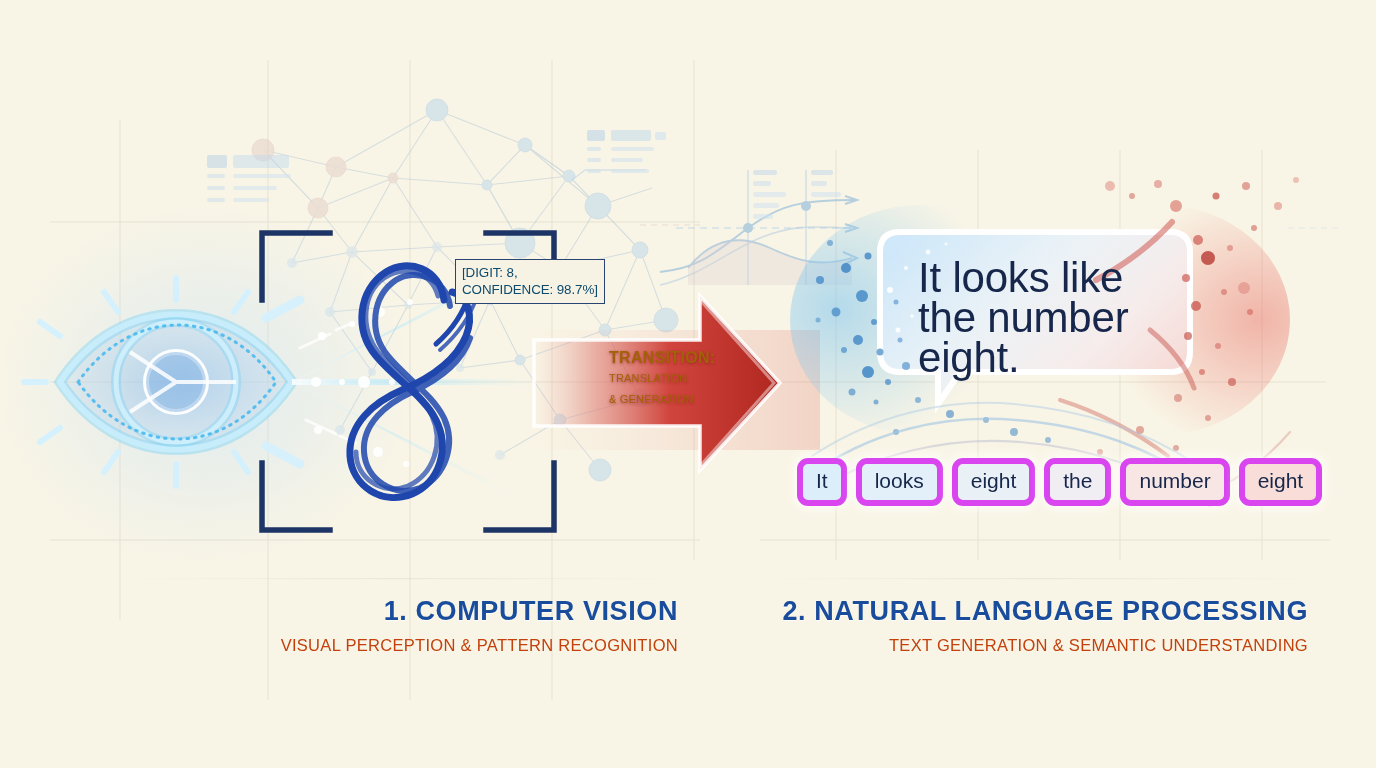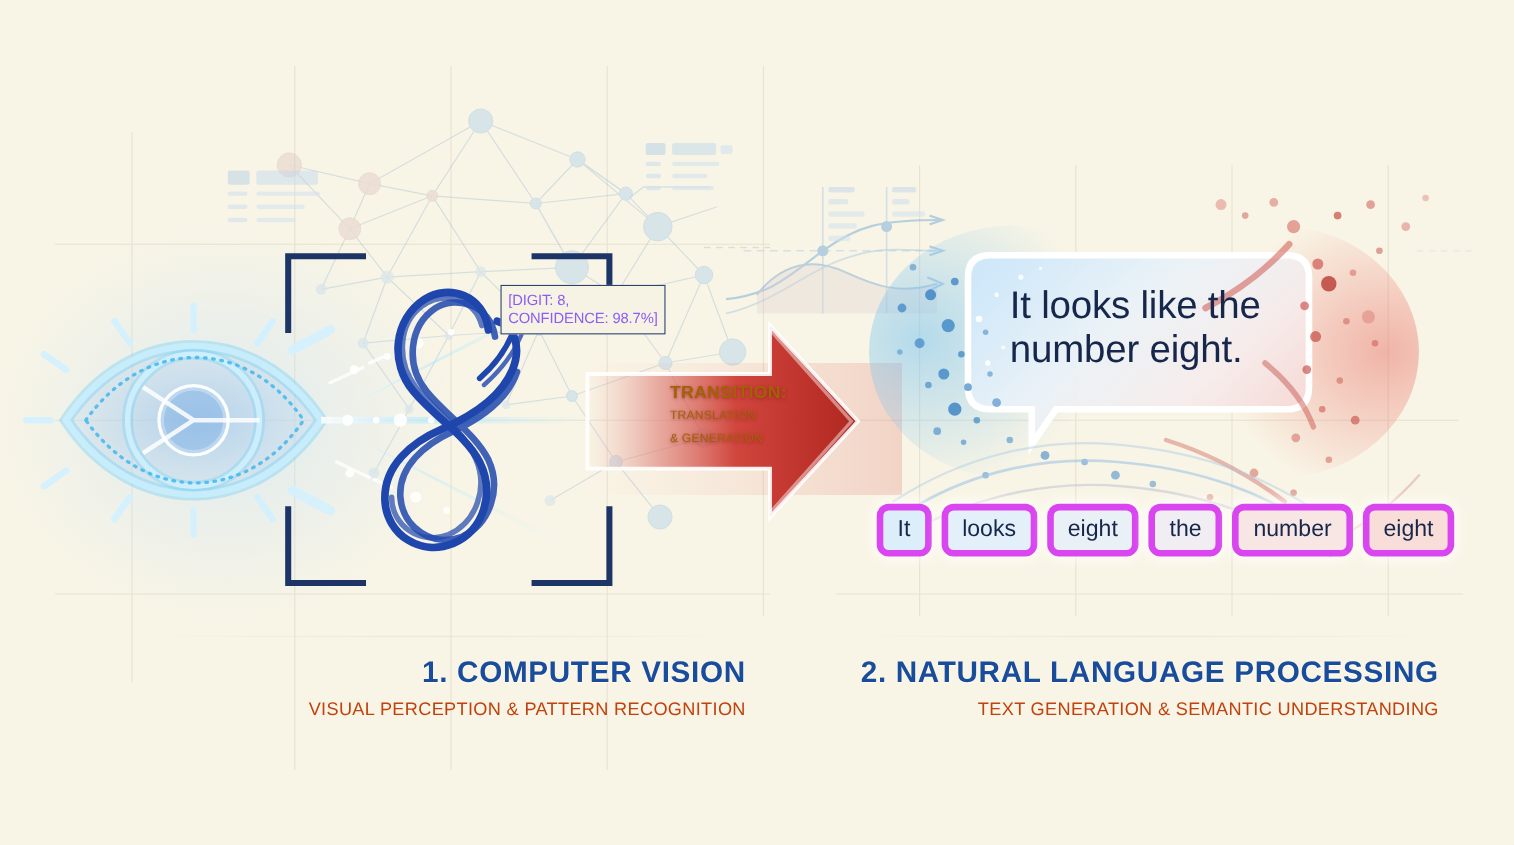--- a/index.html
+++ b/index.html
@@ -52,21 +52,21 @@
   #caption-right { left: 748px; top: 596px; }
 
   
   #readout {
     position: absolute;
     left: 455px;
     top: 259px;
     padding: 4px 6px 5px 6px;
     background: #f7f3e4;
     border: 1.6px solid #2a4472;
-    color: #8b5cf6;
+    color: #0c4a6e;
     font-size: 13.4px;
     line-height: 17px;
     letter-spacing: -0.1px;
     white-space: nowrap;
   }
 
   
   #arrow-text {
     position: absolute;
     left: 609px;
@@ -79,21 +79,21 @@
   #arrow-text .l1 { font-size: 16px; font-weight: bold; letter-spacing: 0.3px; }
   #arrow-text .l2,
   #arrow-text .l3 { font-size: 11px; letter-spacing: 0.2px; }
 
   
   #bubble-text {
     position: absolute;
     left: 918px;
     top: 258px;
     width: 270px;
-    font-size: 35px;
+    font-size: 42px;
     line-height: 40px;
     color: #16274b;
     letter-spacing: -0.2px;
   }
 
   
   #tokens {
     position: absolute;
     left: 797px;
     top: 458px;

